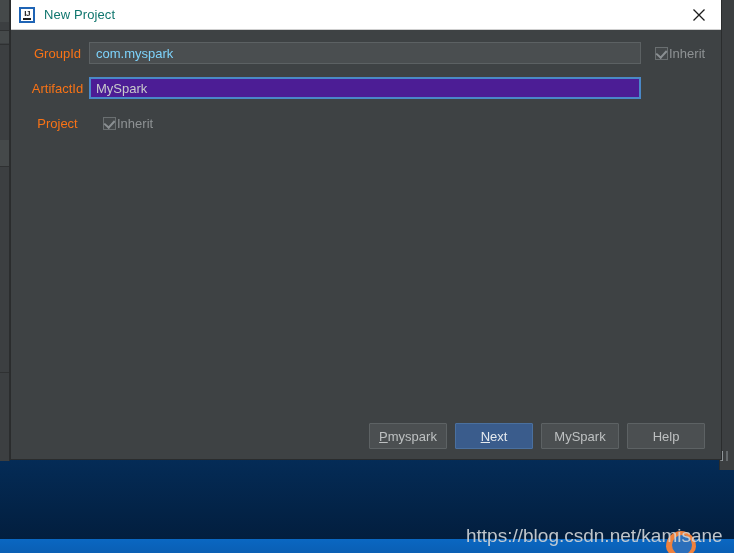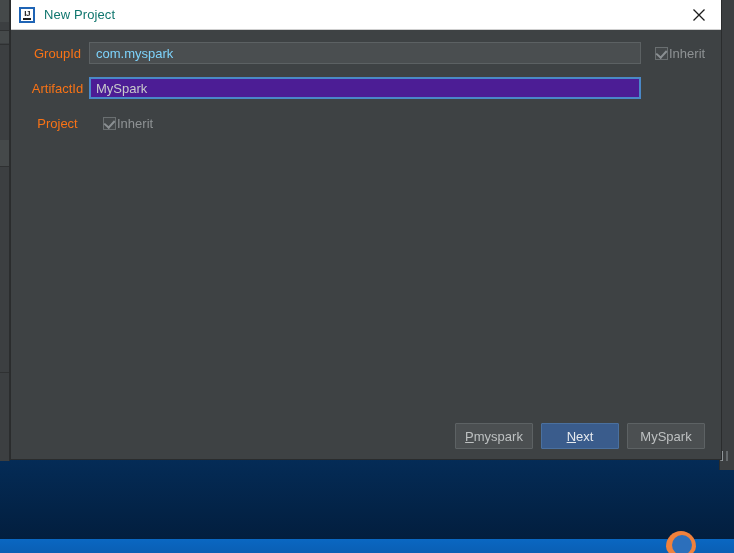--- a/index.html
+++ b/index.html
@@ -384,18 +384,22 @@
           <span class="mn">P</span>
           <span>myspark</span>
         </div>
       <div class="btn default">
           <span class="mn">N</span>
           <span>ext</span>
         </div>
       <div class="btn">
           <span>MySpark</span>
         </div>
+      <div class="btn">
+          <span>Help</span>
+        </div>
     </div>
 
   </div>
 
+  <div class="watermark">https://blog.csdn.net/kamisane</div>
 
 </div>
 
 </body></html>

